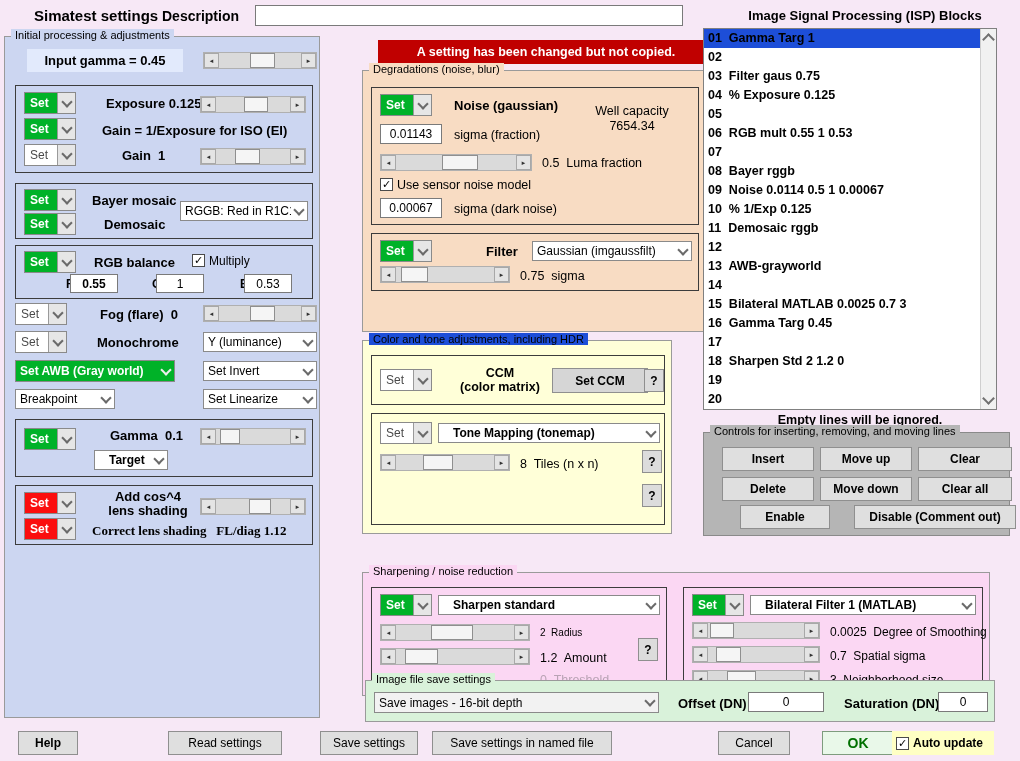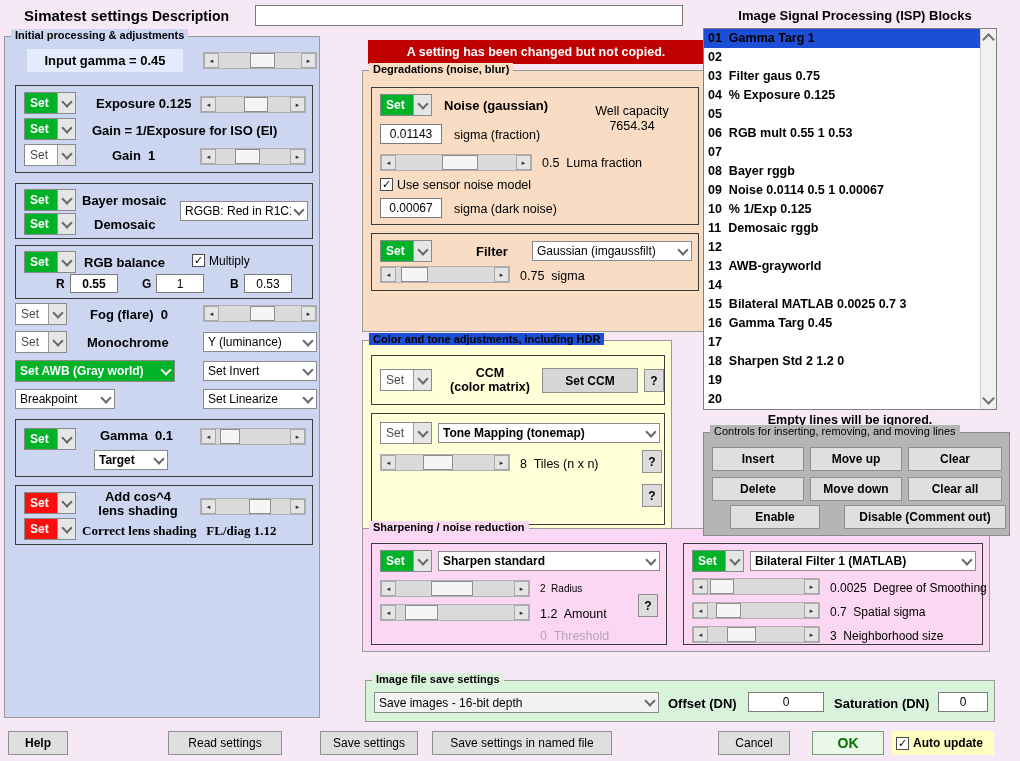--- a/index.html
+++ b/index.html
@@ -1,24 +1,24 @@
 <!DOCTYPE html>
 <html><head>
 <meta charset="utf-8">
 <style>
   html,body{margin:0;padding:0;}
   body{font-family:"Liberation Sans", sans-serif;}
   #stage{position:relative;width:1020px;height:761px;background:#f7e8f6;overflow:hidden;font-size:12px;color:#000;}
   .abs{position:absolute;box-sizing:border-box;}
   .lbl{white-space:pre;}
-  .b{font-weight:bold;}
+  .b{font-weight:bold;margin-left:10px;}
   .pre2{white-space:pre-line;text-align:center;line-height:14px;}
   
   .panel{position:absolute;box-sizing:border-box;border:1px solid #9a9a9a;}
-  .legend{position:absolute;top:-8px;left:6px;padding:0 4px;font-size:11px;font-weight:bold;white-space:pre;}
+  .legend{position:absolute;top:-8px;left:6px;padding:0 4px;font-size:11px;font-weight:normal;white-space:pre;}
   .gbox{position:absolute;box-sizing:border-box;border:1px solid #3c3c3c;}
   
   .btn{position:absolute;box-sizing:border-box;display:flex;align-items:center;justify-content:center;background:#dfdfdf;border:1px solid #8f8f8f;font-size:12px;cursor:default;}
   .qbtn{font-weight:bold;background:#dcdcdc;}
   
   .dd{position:absolute;box-sizing:border-box;height:20px;background:#fff;border:1px solid #8a8a8a;display:flex;align-items:center;font-size:12px;}
   .ddtext{padding-left:4px;flex:1;overflow:hidden;white-space:pre;}
   .ddbtn{width:16px;align-self:stretch;display:flex;align-items:center;justify-content:center;}
   .chev{width:6px;height:6px;border-right:2px solid #6a6a6a;border-bottom:2px solid #6a6a6a;transform:rotate(45deg);margin-top:-3px;}
   
@@ -349,21 +349,21 @@
             <span class="sthumb" style="left:28%;width:30%;"></span>
           </span>
           <span class="sarr">►</span>
         </div>
       <span class="abs lbl" style="left:148px;top:43px;font-size:12.5px;">8  Tiles (n x n)</span>
       <div class="btn qbtn" style="left:270px;top:36px;width:20px;height:23px;">?</div>
       <div class="btn qbtn" style="left:270px;top:70px;width:20px;height:23px;">?</div>
     </div>
   </div>
 
-  <div class="panel" style="left:362px;top:528px;width:628px;height:124px;background:#fbd7f3;padding-left:36px;">
+  <div class="panel" style="left:362px;top:572px;width:628px;height:124px;background:#fbd7f3;padding-left:36px;">
     <span class="legend" style="background:#fbd7f3;">Sharpening / noise reduction</span>
 
     <div class="gbox" style="left:8px;top:14px;width:296px;height:102px;">
       <div class="setdd green" style="left:8px;top:6px;width:52px;">
           <span class="setlab">Set</span>
           <span class="setbtn">
             <i class="chev"></i>
           </span>
         </div>
       <div class="dd" style="left:66px;top:7px;width:222px;">

